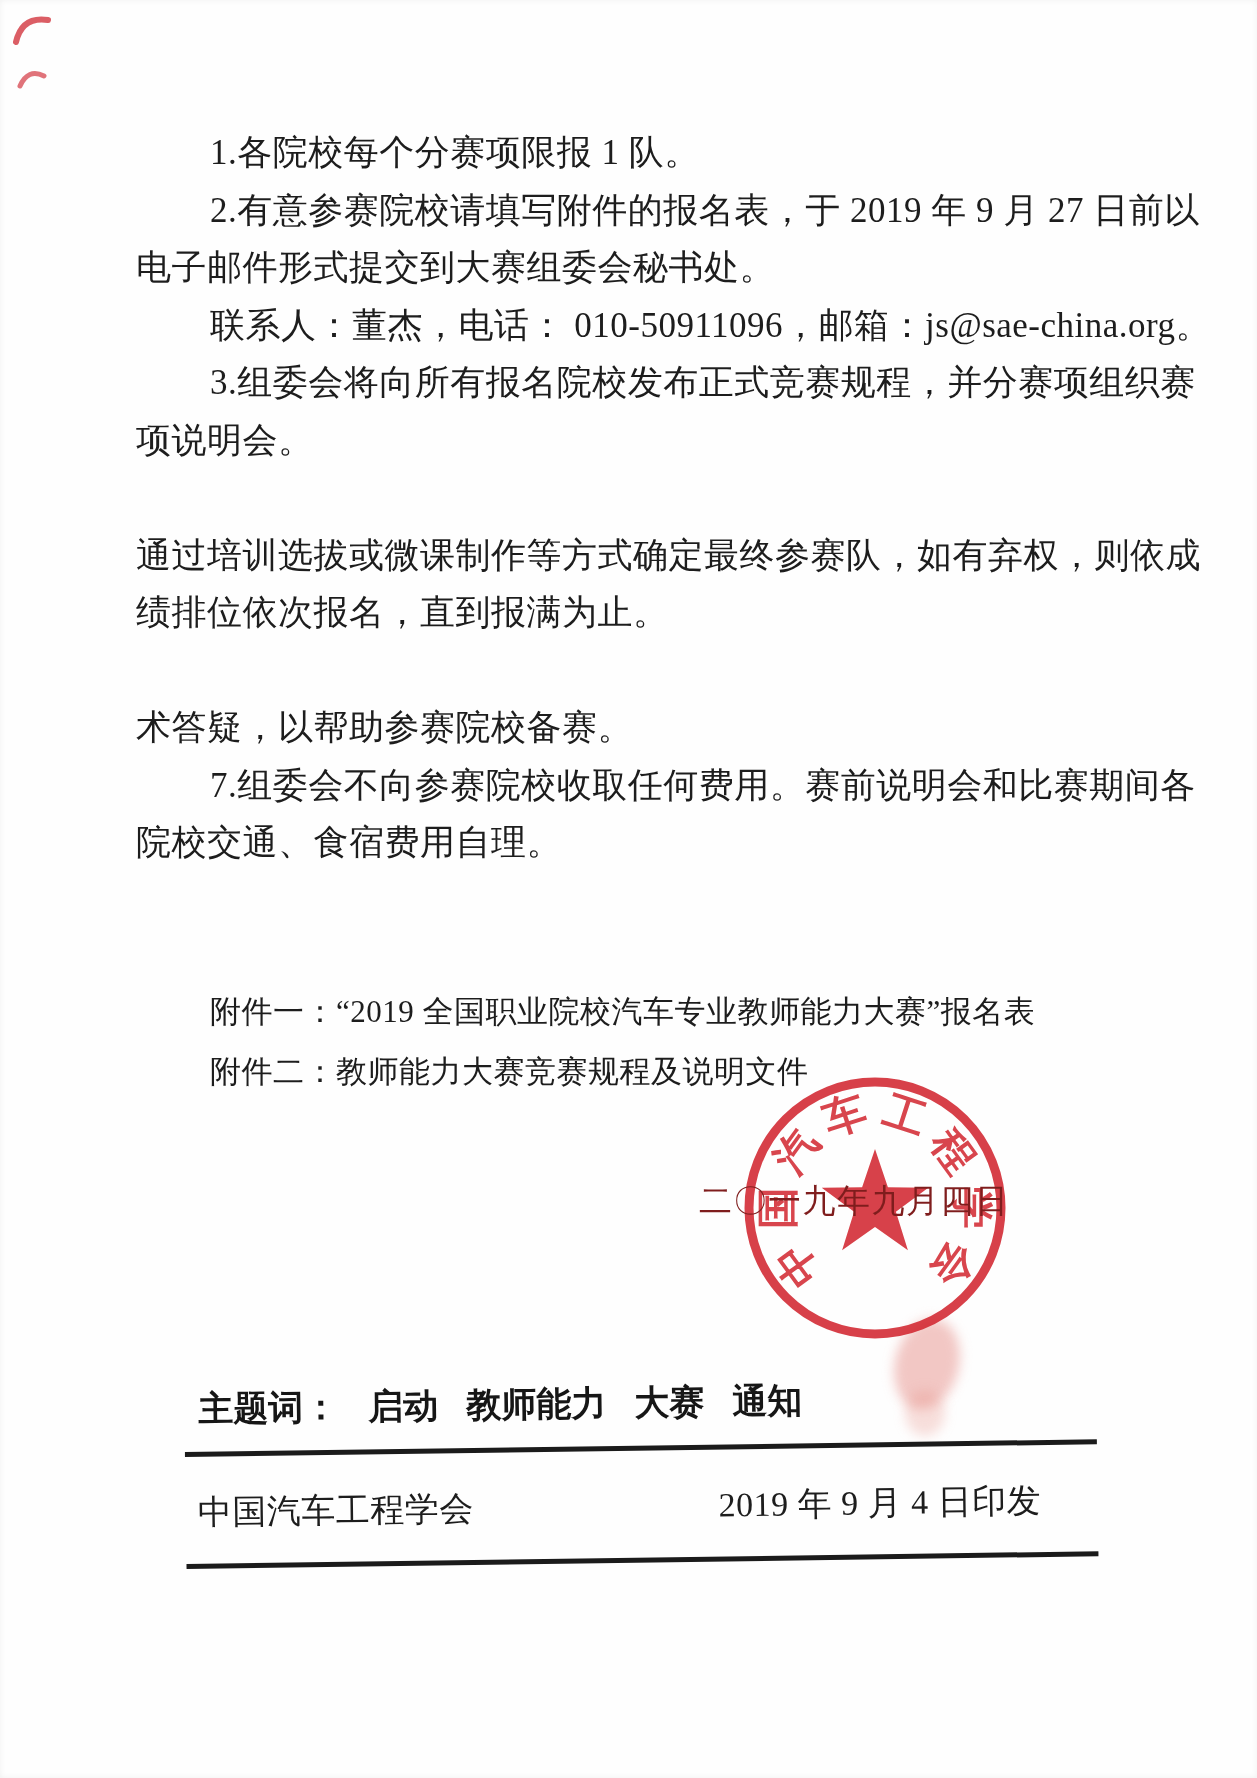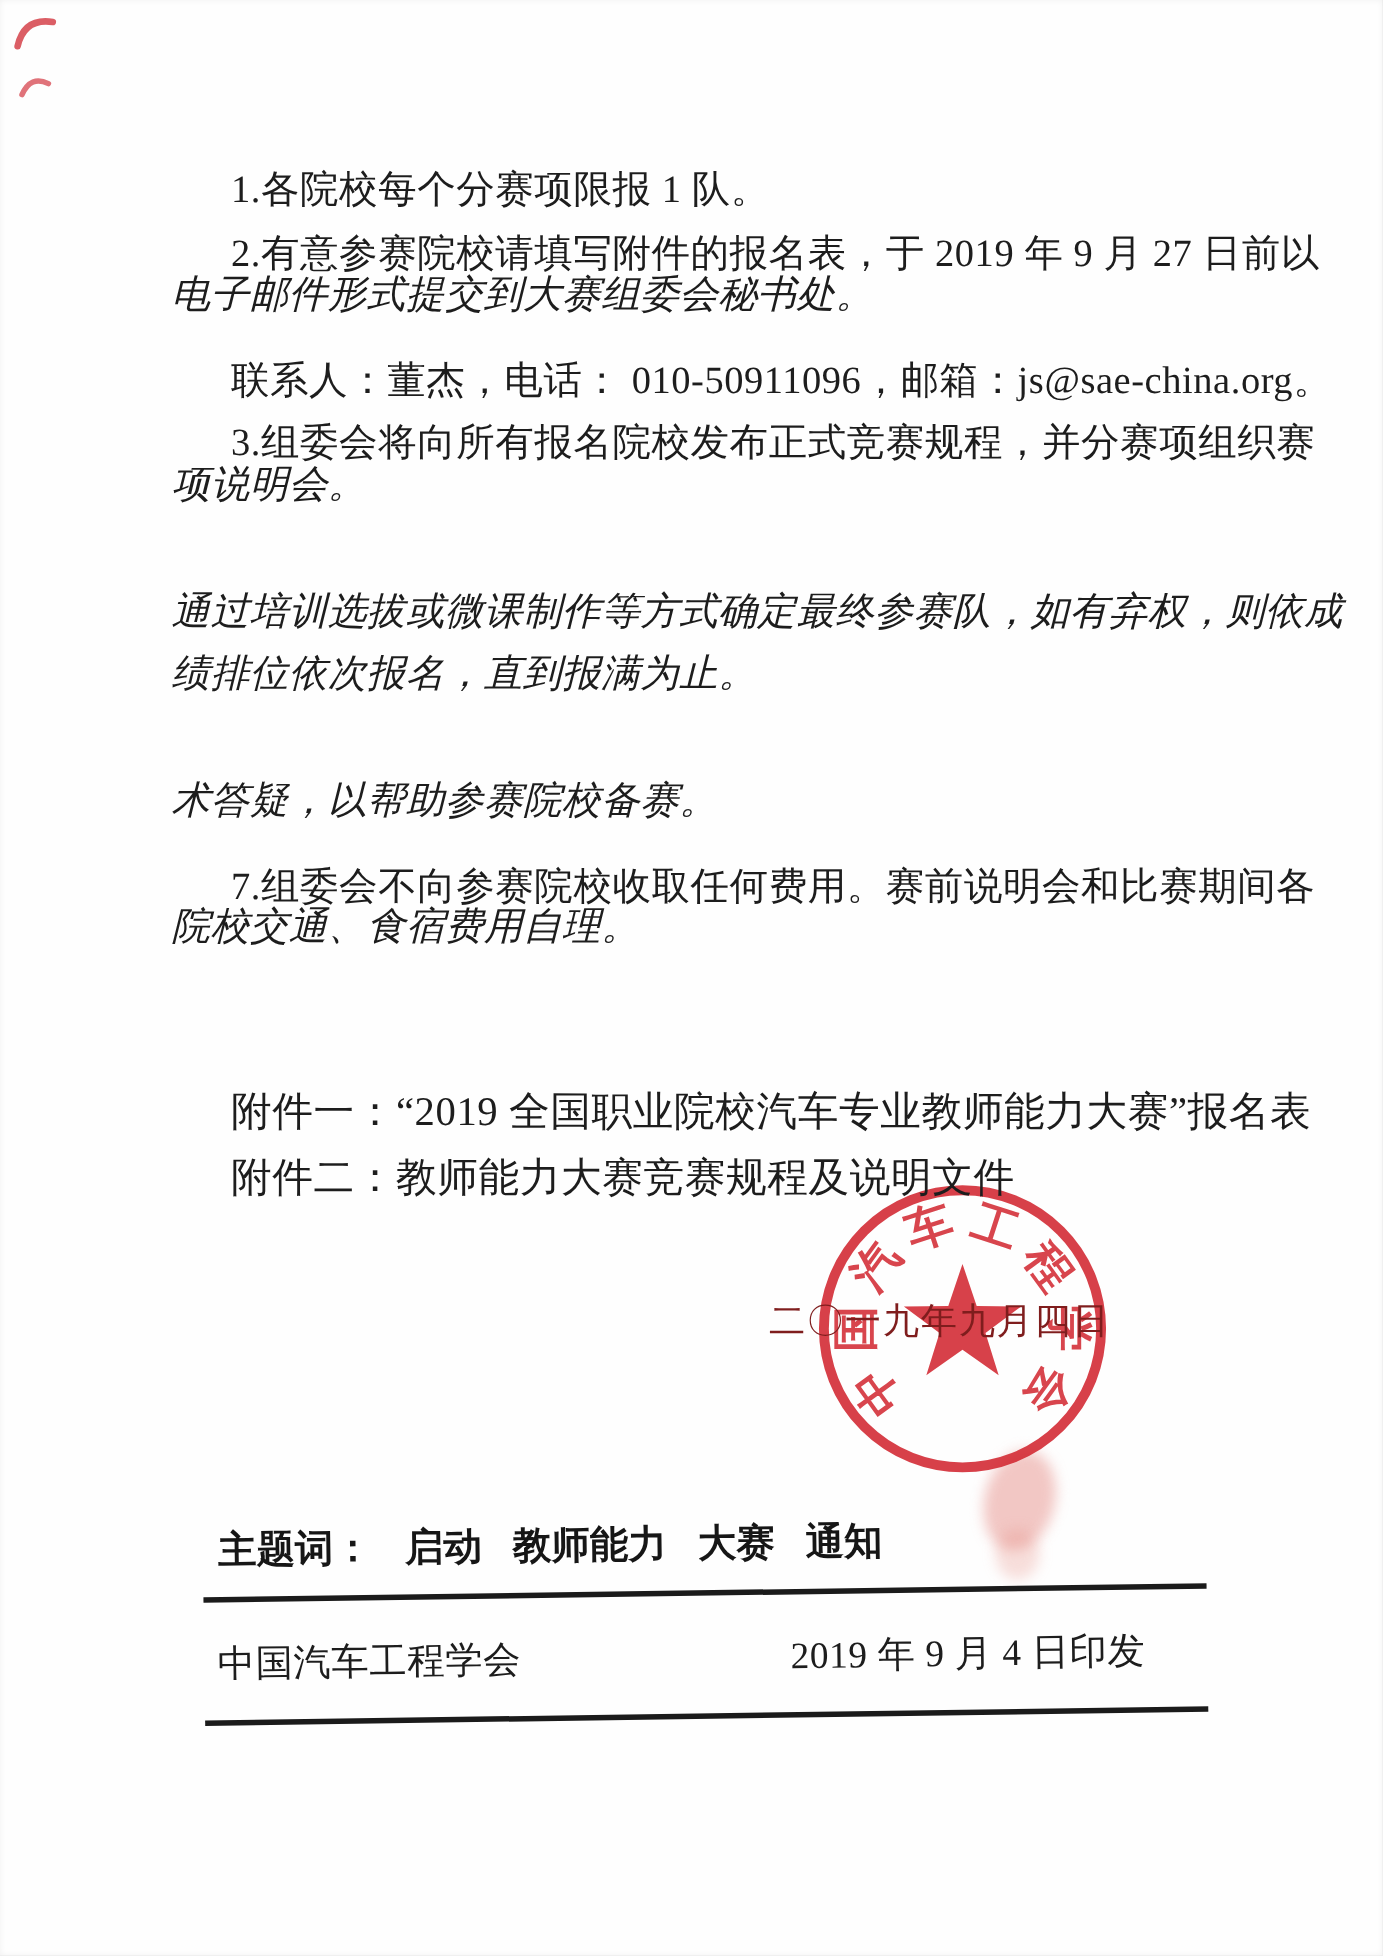--- a/index.html
+++ b/index.html
@@ -7,24 +7,24 @@
     position:relative; width:1257px; height:1778px; margin:0 auto;
     background:#fefefe; overflow:hidden;
     font-family:"Liberation Serif","DejaVu Serif",serif;
     color:#1d1d1d;
     box-shadow:inset 0 0 6px rgba(0,0,0,0.06);
   }
   .line{
     position:absolute; font-size:35px; line-height:38px;
     letter-spacing:0.5px; white-space:nowrap; color:#1d1d1d;
   }
-  .flush{left:156px;font-style:italic;}
-  .indent{left:210px;margin-top:20px;}
+  .flush{left:136px;}
+  .indent{left:210px;}
   .attachment{
-    position:absolute; left:210px; font-size:37px; line-height:38px;
+    position:absolute; left:210px; font-size:31px; line-height:38px;
     letter-spacing:0.5px; white-space:nowrap; z-index:3;
   }
   .date-line{
     position:absolute; left:699px; top:1179px; font-size:33px;
     letter-spacing:1.5px; white-space:nowrap; z-index:4; color:#7f1d1d;
   }
   .seal{position:absolute; left:715px; top:1045px; z-index:2; opacity:0.95;}
   .seal text{
     font-family:"Liberation Serif","DejaVu Serif",serif;
     font-weight:bold; font-size:42px;

